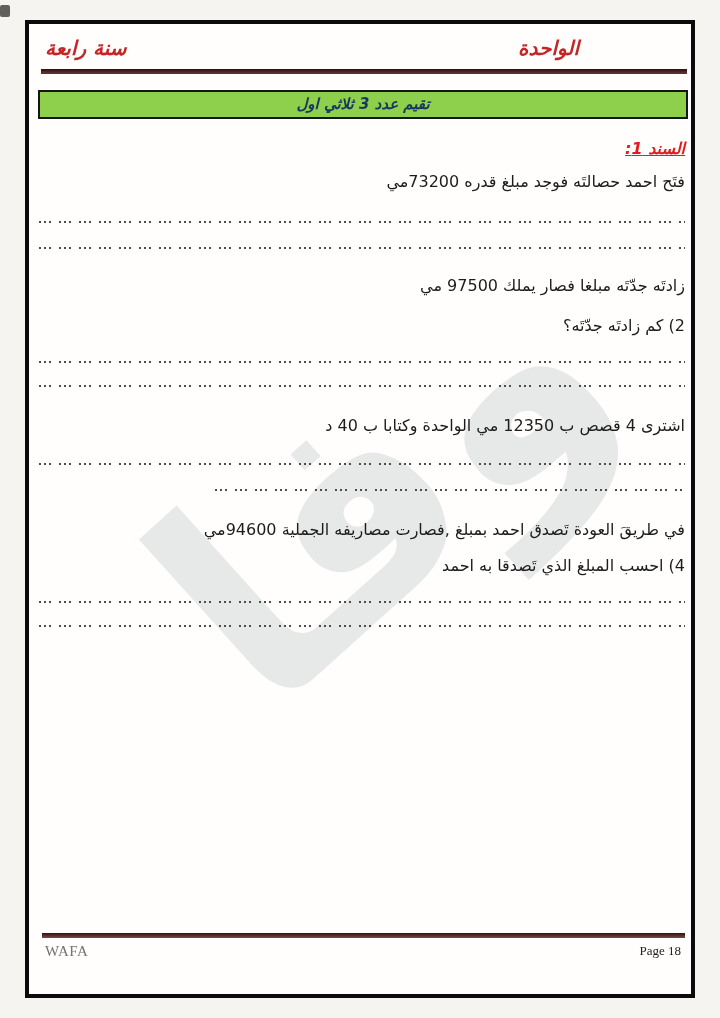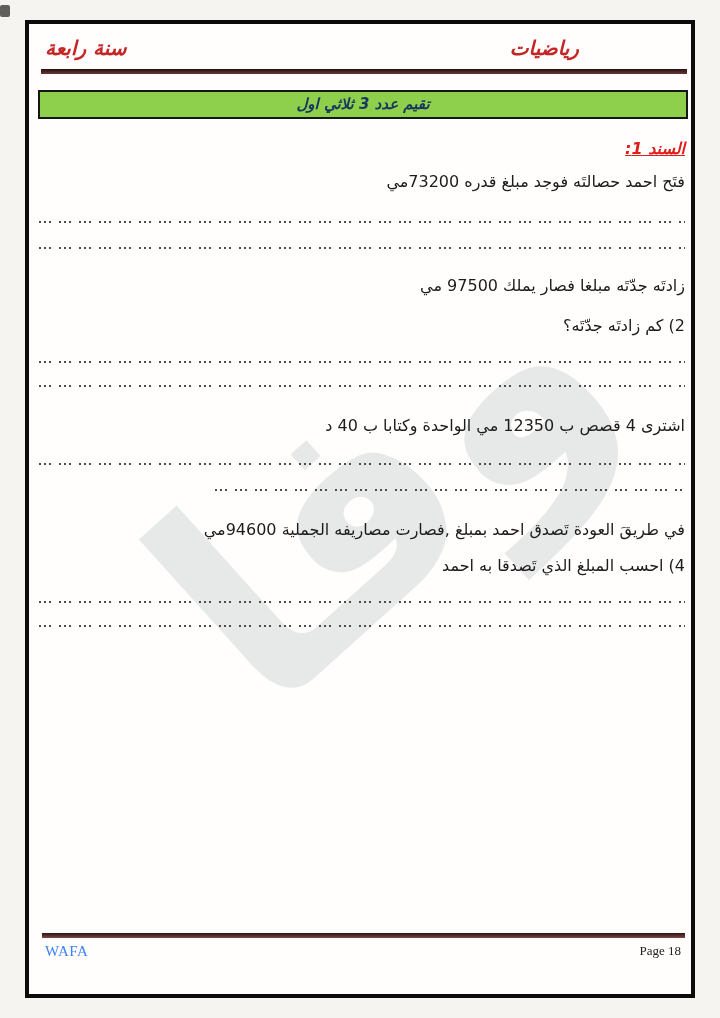--- a/index.html
+++ b/index.html
@@ -53,35 +53,35 @@
       #4c4c4c 5px 7px,transparent 7px 10px,
       #4c4c4c 10px 12px,transparent 12px 20px);
   }
   .dots.short{width:470px;margin-left:auto;margin-right:0;}
   .footer{position:absolute;left:0;right:0;bottom:34px;z-index:2;}
   .rule2{
     height:5px;margin:0 6px 0 13px;
     background:linear-gradient(180deg,#2a1414 0%,#5d2d2f 55%,#7d4a4a 100%);
   }
   .frow{display:flex;justify-content:space-between;padding:5px 10px 0 16px;}
-  .brand{color:#3b82f6;font-family:"Liberation Serif","DejaVu Serif",serif;font-size:15px;letter-spacing:.5px;}
+  .brand{color:#737373;font-family:"Liberation Serif","DejaVu Serif",serif;font-size:15px;letter-spacing:.5px;}
   .pagenum{color:#222;font-family:"Liberation Serif","DejaVu Serif",serif;font-size:13px;}
 </style>
 </head>
 <body>
 
 <div class="smudge"></div>
 
 <div class="frame">
 
   <div class="watermark">وفا</div>
 
   <div class="hdr">
     <span class="grade">سنة رابعة</span>
-    <span class="subject">رياضيات</span>
+    <span class="subject">الواحدة</span>
   </div>
 
   <div class="rule"></div>
 
   <div class="titlebar">تقيم عدد 3 ثلاثي اول</div>
 
   <div class="content">
 
     <div class="sec">السند 1:</div>
 

